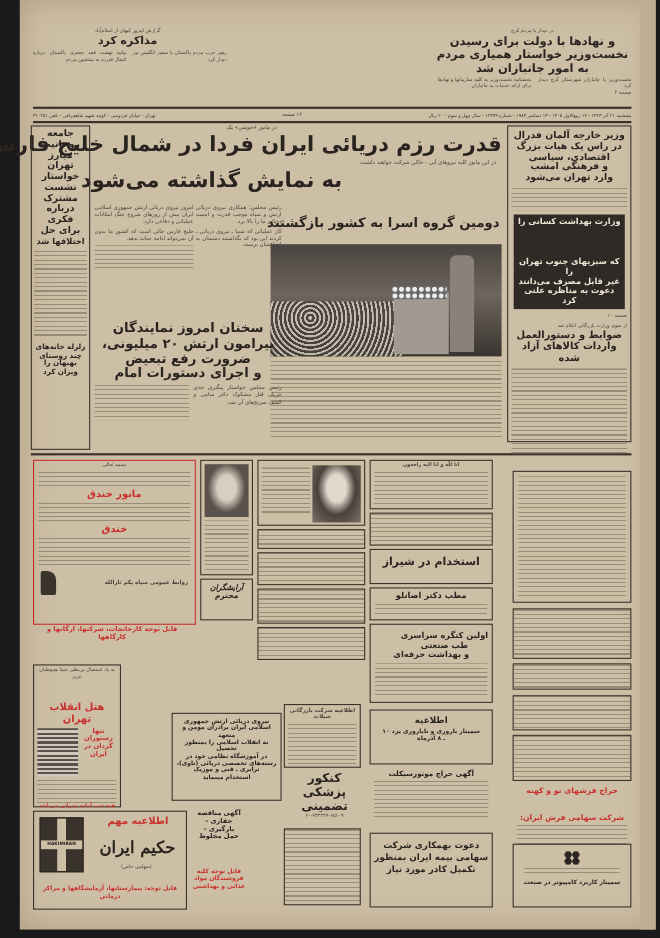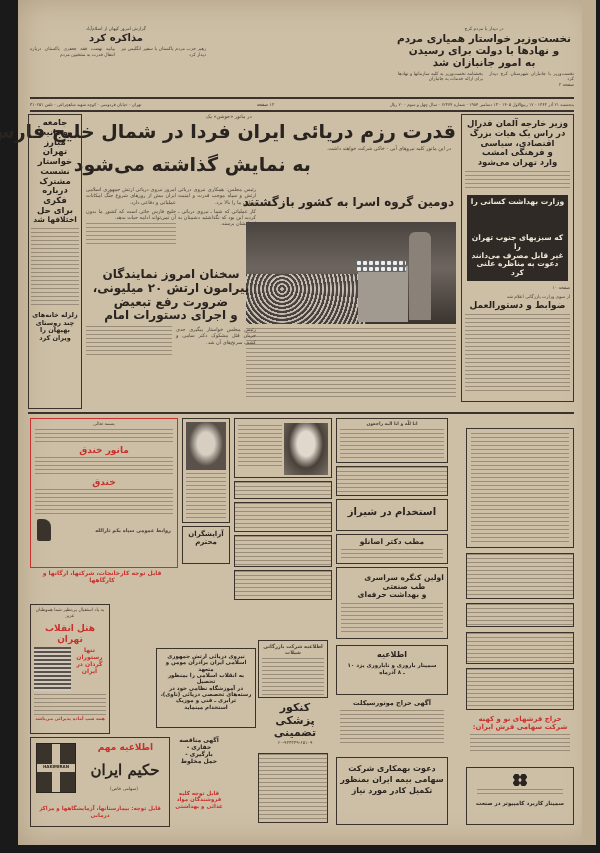--- a/index.html
+++ b/index.html
@@ -24,22 +24,22 @@
   }
 </style>
 </head>
 <body>
 
 <div class="page">
   <div class="edge"></div>
 
   <div class="abs" style="right:22px; top:26px; width:180px;">
     <div class="small" style="text-align:center;font-size:4.5px;">در دیدار با مردم کرج</div>
+    <div class="hl" style="font-size:10.5px;">و نهادها با دولت برای رسیدن</div>
     <div class="hl" style="font-size:10.5px;">نخست‌وزیر خواستار همیاری مردم</div>
-    <div class="hl" style="font-size:10.5px;">و نهادها با دولت برای رسیدن</div>
     <div class="hl" style="font-size:10.5px;">به امور جانبازان شد</div>
     <div style="display:flex;gap:6px;margin-top:3px;">
       <div class="small" style="width:85px;font-size:4.5px;">نخست‌وزیر با جانبازان شهرستان کرج دیدار کرد</div>
       <div class="small" style="width:85px;font-size:4.5px;">بخشنامه نخست‌وزیر به کلیه سازمانها و نهادها برای ارائه خدمات به جانبازان</div>
     </div>
     <div class="small" style="font-size:4.5px;">صفحه ۲</div>
   </div>
 
 
   <div class="abs" style="left:8px; top:26px; width:180px;">
@@ -69,20 +69,21 @@
       <div class="txt pattern" style="height:20px;margin-top:3px;"></div>
       <div style="background:#2f2a25;color:#e8dfcf;margin:4px 2px;padding:3px 2px;">
         <div class="hl" style="font-size:7.5px;color:#efe6d6;">وزارت بهداشت کسانی را</div>
         <div class="hl" style="font-size:7.5px;color:#efe6d6;margin-top:28px;">که سبزیهای جنوب تهران را</div>
         <div class="hl" style="font-size:7.5px;color:#efe6d6;">غیر قابل مصرف می‌دانند</div>
         <div class="hl" style="font-size:7.5px;color:#efe6d6;">دعوت به مناظره علنی کرد</div>
       </div>
       <div class="small" style="font-size:4.5px;">صفحه ۱۰</div>
       <div class="small" style="font-size:4.5px;margin-top:4px;">از سوی وزارت بازرگانی اعلام شد</div>
       <div class="hl" style="font-size:9px;">ضوابط و دستورالعمل</div>
+      <div class="hl" style="font-size:9px;">واردات کالاهای آزاد شده</div>
       <div class="txt pattern" style="height:78px;margin-top:4px;"></div>
     </div>
   </div>
 
   <div class="abs" style="right:140px; top:113px; width:290px;">
     <div class="small" style="text-align:left;font-size:5px;padding-left:40px;">در مانور «جوشن» یک</div>
   </div>
   <div class="abs hl" style="right:140px; top:121px; width:460px; text-align:right; font-size:19px; white-space:nowrap;">قدرت رزم دریائی ایران فردا در شمال خلیج فارس</div>
   <div class="abs small" style="right:145px; top:145px; width:150px; font-size:5px;">در این مانور کلیه نیروهای آبی - خاکی شرکت خواهند داشت.</div>
   <div class="abs hl" style="left:68px; top:154px; width:225px; font-size:19px; text-align:center; white-space:nowrap;">به نمایش گذاشته می‌شود</div>
@@ -116,21 +117,21 @@
       <div class="hl" style="font-size:8.5px;">مشترک</div>
       <div class="hl" style="font-size:8.5px;">درباره</div>
       <div class="hl" style="font-size:8.5px;">فکری</div>
       <div class="hl" style="font-size:8.5px;">برای حل</div>
       <div class="hl" style="font-size:7.5px;">اختلافها شد</div>
       <div class="txt pattern" style="height:80px;margin-top:4px;"></div>
       <div class="hl" style="font-size:6.5px;margin-top:4px;">زلزله خانه‌های چند روستای بهبهان را ویران کرد</div>
     </div>
   </div>
 
-  <div class="abs" style="left:68px; top:268px; width:170px;">
+  <div class="abs" style="left:68px; top:292px; width:170px;">
     <div class="hl" style="font-size:12px;">سخنان امروز نمایندگان</div>
     <div class="hl" style="font-size:12px;">پیرامون ارتش ۲۰ میلیونی،</div>
     <div class="hl" style="font-size:12px;">ضرورت رفع تبعیض</div>
     <div class="hl" style="font-size:12px;">و اجرای دستورات امام</div>
     <div style="display:flex;gap:4px;margin-top:3px;">
       <div class="small" style="width:80px;font-size:5px;">رئیس مجلس خواستار پیگیری جدی جریان قتل مشکوک دکتر سامی و کشف سرنخ‌های آن شد.</div>
       <div class="txt pattern" style="width:86px;height:32px;"></div>
     </div>
   </div>
 
@@ -147,29 +148,29 @@
       <div class="small" style="font-size:5px;font-weight:bold;">روابط عمومی سپاه یکم ثارالله</div>
       <div style="width:14px;height:22px;background:#3a332c;border-radius:2px 8px 2px 2px;"></div>
     </div>
   </div>
 
   <div class="box" style="left:164px; top:418px; width:48px; height:105px;">
     <div class="photo" style="left:3px; top:3px; width:40px; height:48px; background:radial-gradient(ellipse at 50% 45%,#d8cfc2 0 30%,#5a524a 60%);"></div>
     <div class="txt pattern" style="position:absolute;left:3px;top:54px;width:40px;height:46px;"></div>
   </div>
   <div class="box" style="left:164px; top:526px; width:48px; height:38px;">
-    <div class="hl" style="font-size:7px;margin-top:3px;">آرایشگران</div>
+    <div class="hl" style="font-size:7px;margin-top:3px;font-style:italic;">آرایشگران</div>
     <div class="hl" style="font-size:7px;">محترم</div>
   </div>
 
   <div class="abs hl red" style="left:14px; top:570px; width:140px; font-size:6px;">قابل توجه کارخانجات، شرکتها، ارگانها و کارگاهها</div>
 
   <div class="box" style="left:12px; top:604px; width:80px; height:130px;">
     <div class="small" style="text-align:center;font-size:4.5px;margin-top:2px;">به یاد استقبال بی‌نظیر شما هموطنان عزیز</div>
-    <div class="hl red" style="font-size:9px;margin-top:5px;">هتل انقلاب تهران</div>
+    <div class="hl red" style="font-size:9px;margin-top:20px;">هتل انقلاب تهران</div>
     <div style="display:flex;gap:2px;padding:3px;">
       <div class="hl red" style="font-size:6px;width:34px;">تنها رستوران گردان در ایران</div>
       <div class="photo" style="position:relative;width:38px;height:44px;background:repeating-linear-gradient(0deg,#d0c8bc 0 2px,#5a5248 2px 4px);"></div>
     </div>
     <div class="txt pattern" style="height:22px;margin:0 3px;"></div>
     <div class="small red" style="text-align:center;font-size:4.5px;font-weight:bold;">همه شب آماده پذیرائی می‌باشد</div>
   </div>
 
   <div class="box" style="left:138px; top:648px; width:100px; height:80px;">
     <div style="padding:4px 3px;">
@@ -255,21 +256,21 @@
 
   <div class="box" style="right:22px; top:428px; width:108px; height:120px;">
     <div class="txt pattern" style="height:110px;margin:4px;"></div>
   </div>
   <div class="box txt pattern" style="right:22px; top:553px; width:108px; height:46px;"></div>
   <div class="box txt pattern" style="right:22px; top:603px; width:108px; height:24px;"></div>
   <div class="box txt pattern" style="right:22px; top:632px; width:108px; height:32px;"></div>
   <div class="box txt pattern" style="right:22px; top:668px; width:108px; height:42px;"></div>
   <div class="abs" style="right:22px; top:715px; width:108px;">
     <div class="hl red" style="font-size:7px;">حراج فرشهای نو و کهنه</div>
-    <div class="hl red" style="font-size:7px;">شرکت سهامی فرش ایران:</div>
+    <div class="hl red" style="font-size:7px;margin-top:16px;">شرکت سهامی فرش ایران:</div>
     <div class="txt pattern" style="height:18px;margin:3px 4px;"></div>
   </div>
   <div class="box" style="right:22px; top:767px; width:108px; height:58px;">
     <div style="width:14px;height:12px;margin:6px auto 0;background:radial-gradient(circle,#2a2420 0 3px,transparent 3.5px) 0 0/7px 6px;"></div>
     <div class="txt pattern" style="height:8px;margin:3px 10px;"></div>
     <div class="hl" style="font-size:5.5px;margin-top:2px;">سمینار کاربرد کامپیوتر در صنعت</div>
   </div>
 </div>
 
 </body></html>

